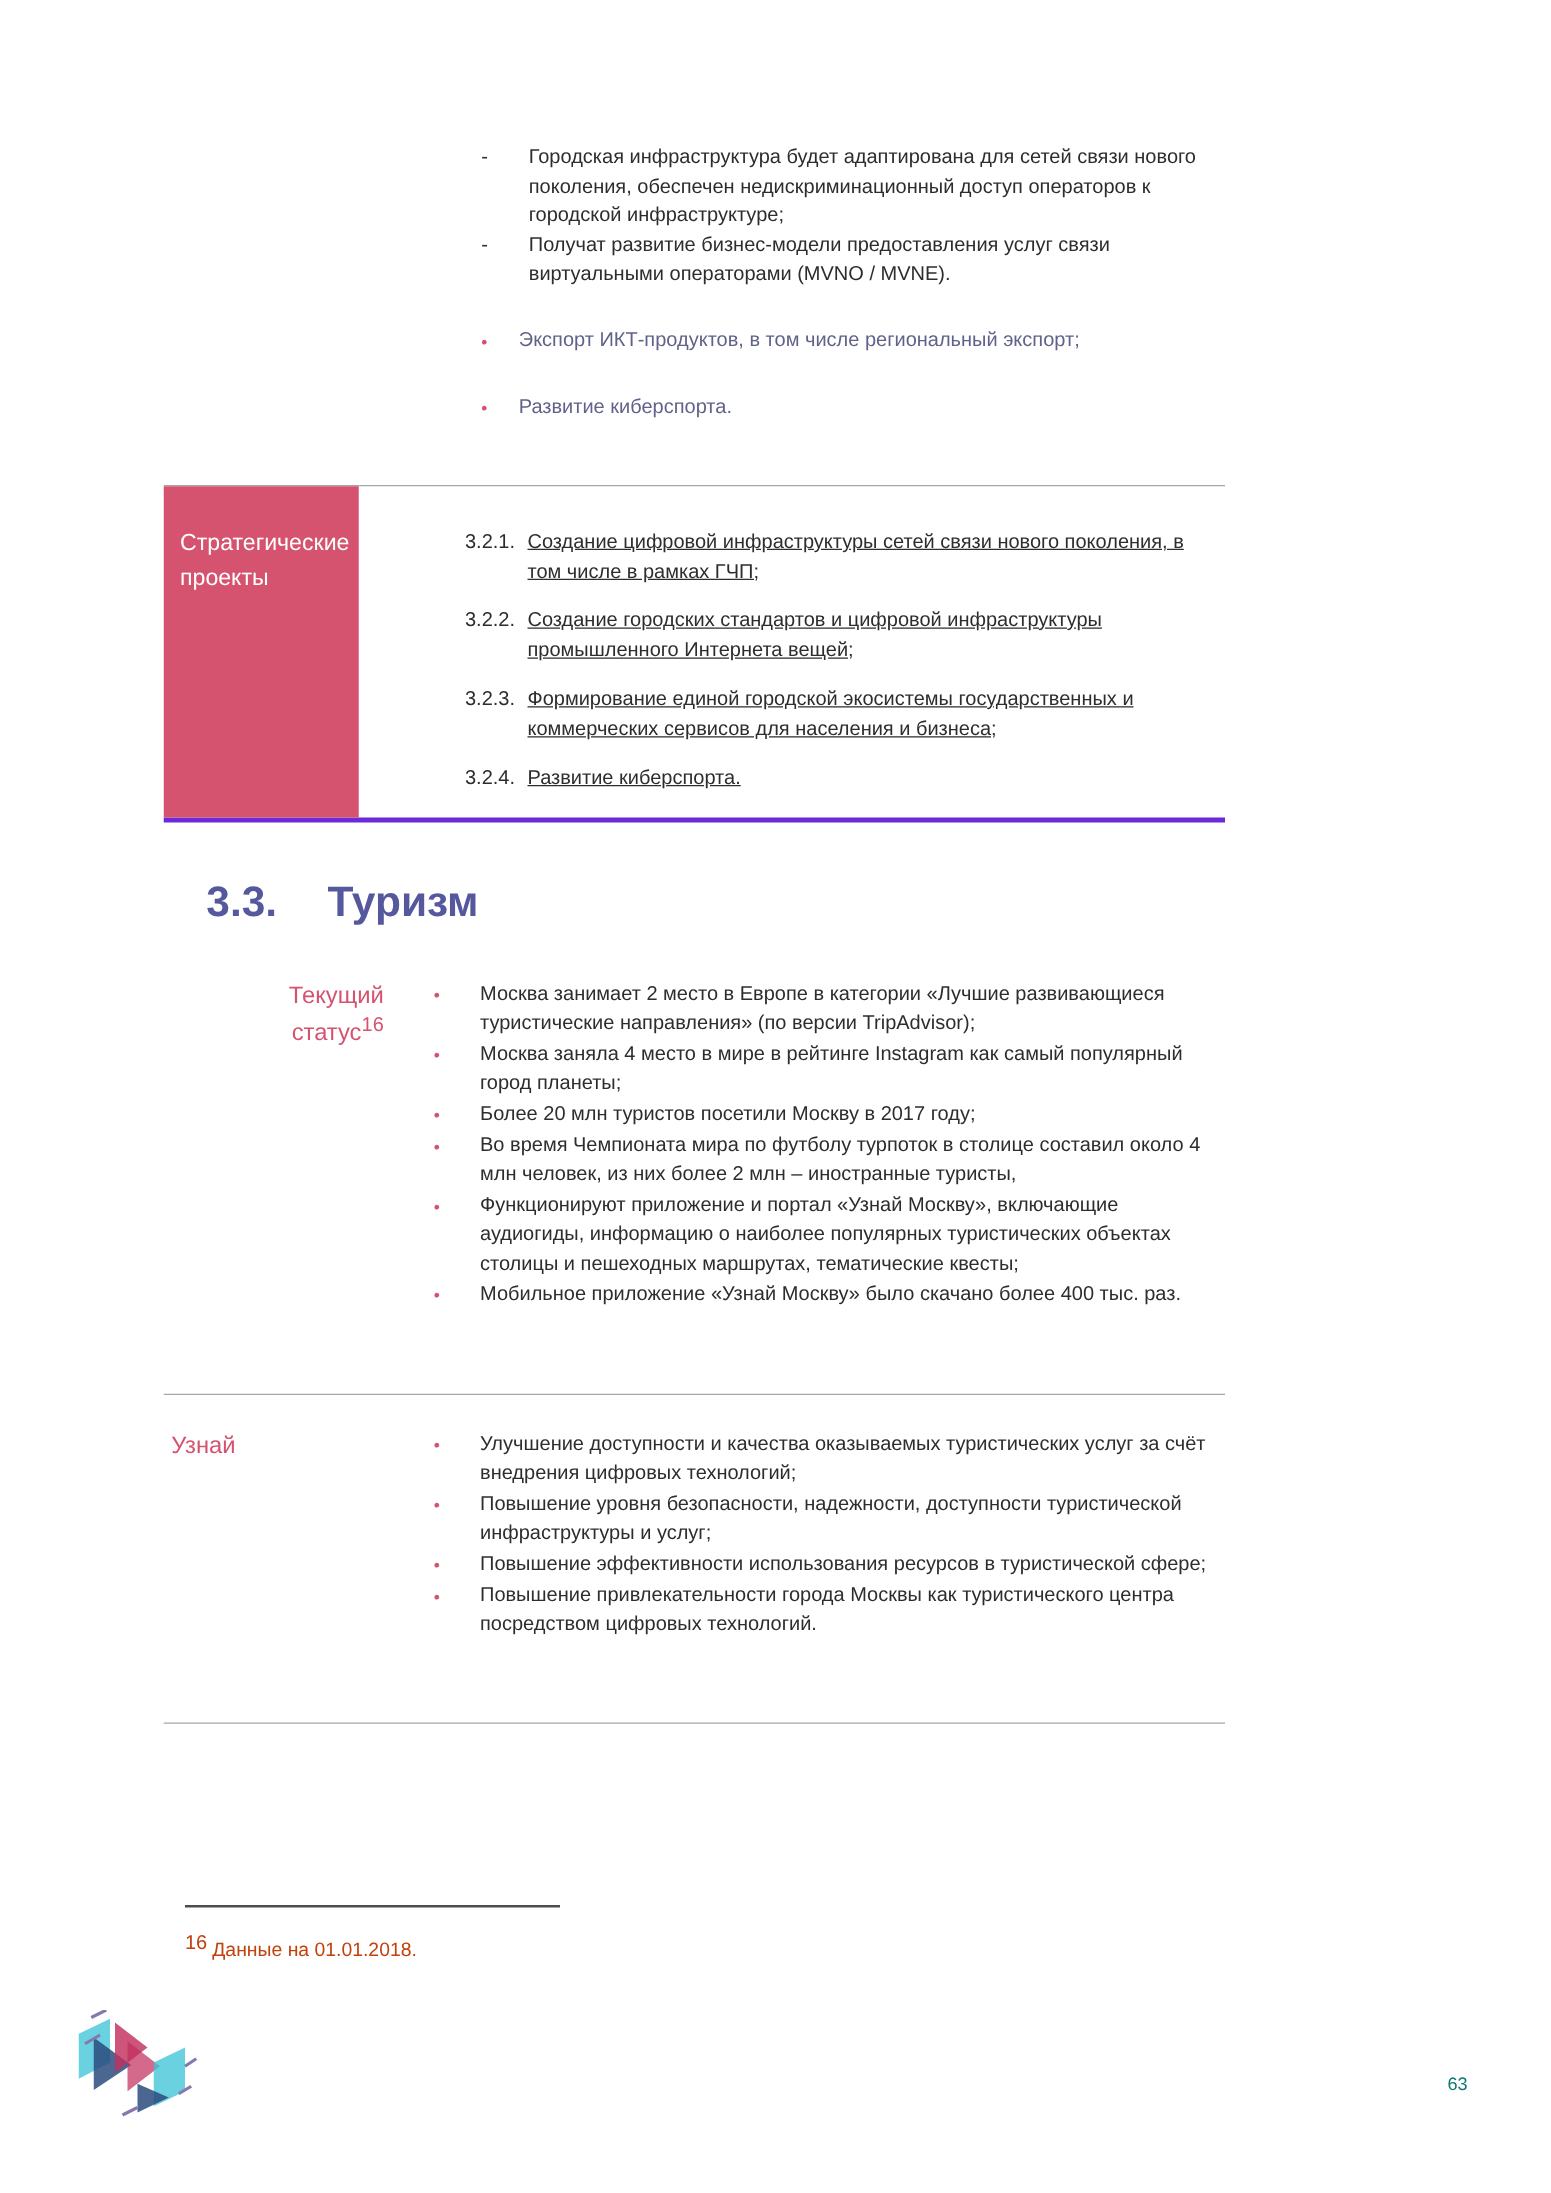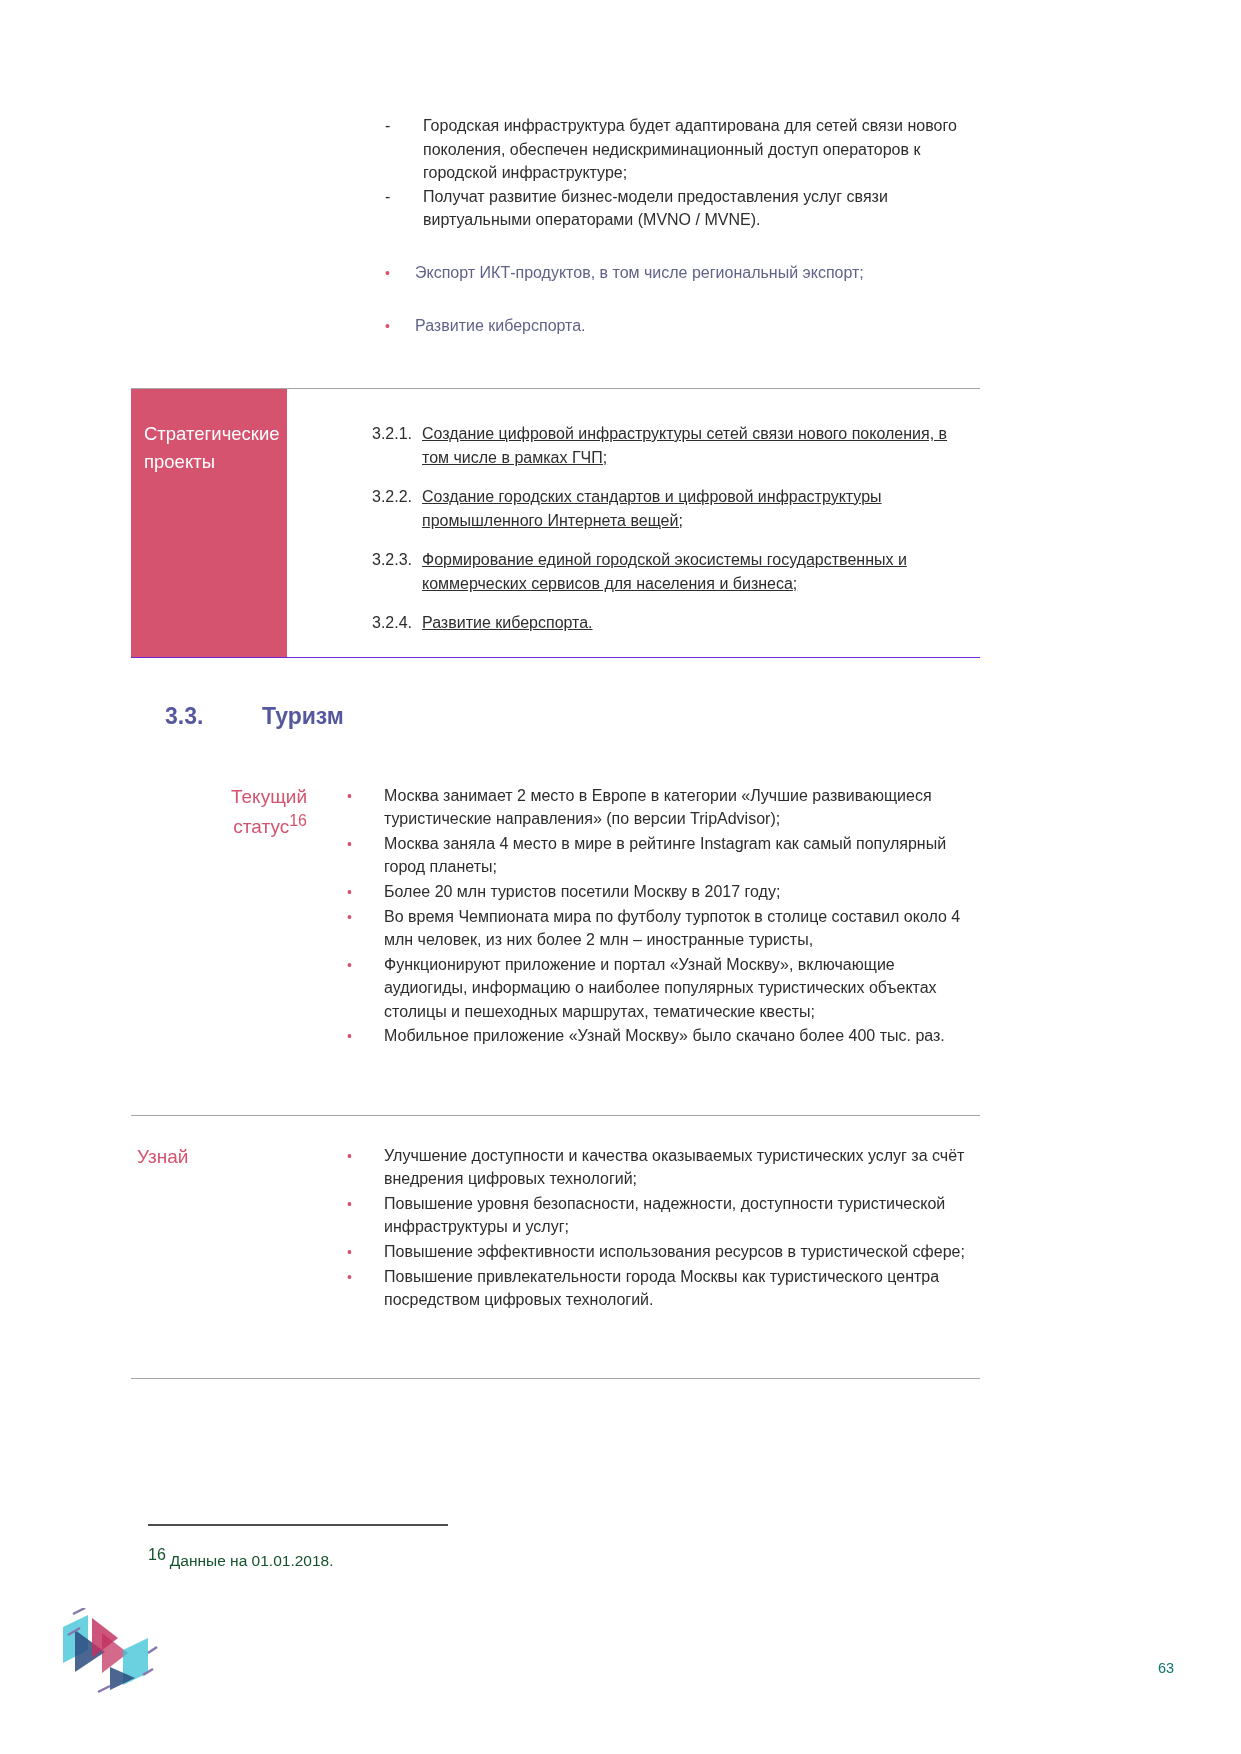--- a/index.html
+++ b/index.html
@@ -15,37 +15,37 @@
   .intro{position:absolute;left:385px;top:114px;width:578px;}
   .dash-item{display:flex;font-size:16px;line-height:23.5px;color:#2d2d2d;}
   .dash-item .marker{flex:0 0 38px;}
   .dash-item .txt{width:540px;}
   .dot-item{display:flex;font-size:16px;line-height:23.5px;}
   .intro .dot-item{margin-top:29px;color:#60628a;}
   .dot{flex:0 0 30px;color:#d5536f;font-size:14px;padding-top:1px;}
   
   .strategic-row{
     position:absolute;left:131px;top:388px;width:849px;height:270px;
-    border-top:1px solid #a6a6a6;border-bottom:1px solid #6d28d9;
+    border-top:1px solid #a6a6a6;border-bottom:4px solid #6d28d9;
     box-sizing:border-box;
   }
   .pink-cell{
     position:absolute;left:0;top:0;width:156px;height:100%;
     background:#d5536f;color:#ffffff;
     font-size:18.5px;line-height:28px;
     padding:31px 6px 0 13px;box-sizing:border-box;
   }
   .s-items{position:absolute;left:229px;top:33px;width:585px;margin-left:12px;}
   .s-item{display:flex;font-size:16px;line-height:23.5px;margin-bottom:16px;}
   .s-num{flex:0 0 50px;}
   .s-txt{width:535px;text-decoration:underline;}
   
   .section-heading{
     position:absolute;left:165px;top:703px;
-    display:flex;font-size:23px;font-weight:bold;color:#56589e;
+    display:flex;font-size:34px;font-weight:bold;color:#56589e;
   }
   .sec-num{width:97px;}
   
   .row-label{
     position:absolute;left:137px;width:170px;
     font-size:19px;line-height:30px;color:#d5536f;
   }
   .status-label{top:782px;text-align:right;}
   .goals-label{top:1142px;}
   .bullets{position:absolute;width:621px;}
@@ -54,21 +54,21 @@
   .b-item{display:flex;font-size:16px;line-height:23.4px;color:#2d2d2d;margin-bottom:1px;}
   .b-item .dot{flex:0 0 37px;}
   .b-item .txt{width:584px;}
   sup{font-size:16px;line-height:0;vertical-align:super;}
   
   .divider{position:absolute;left:131px;width:849px;height:0;border-top:1px solid #a6a6a6;}
   .divider-1{top:1115px;}
   .divider-2{top:1378px;}
   
   .footnote-rule{position:absolute;left:148px;top:1524px;width:300px;height:0;border-top:2px solid #4d4d4d;}
-  .footnote{position:absolute;left:148px;top:1552px;font-size:15.5px;color:#14532d;}
+  .footnote{position:absolute;left:148px;top:1552px;font-size:15.5px;color:#c2410c;}
   .footnote .fn-text{margin-left:4px;}
   
   .logo{position:absolute;left:58px;top:1608px;}
   .page-num{position:absolute;left:1158px;top:1660px;font-size:14.5px;color:#0f766e;}
 </style>
 </head>
 <body>
 
 <div class="page">
 

